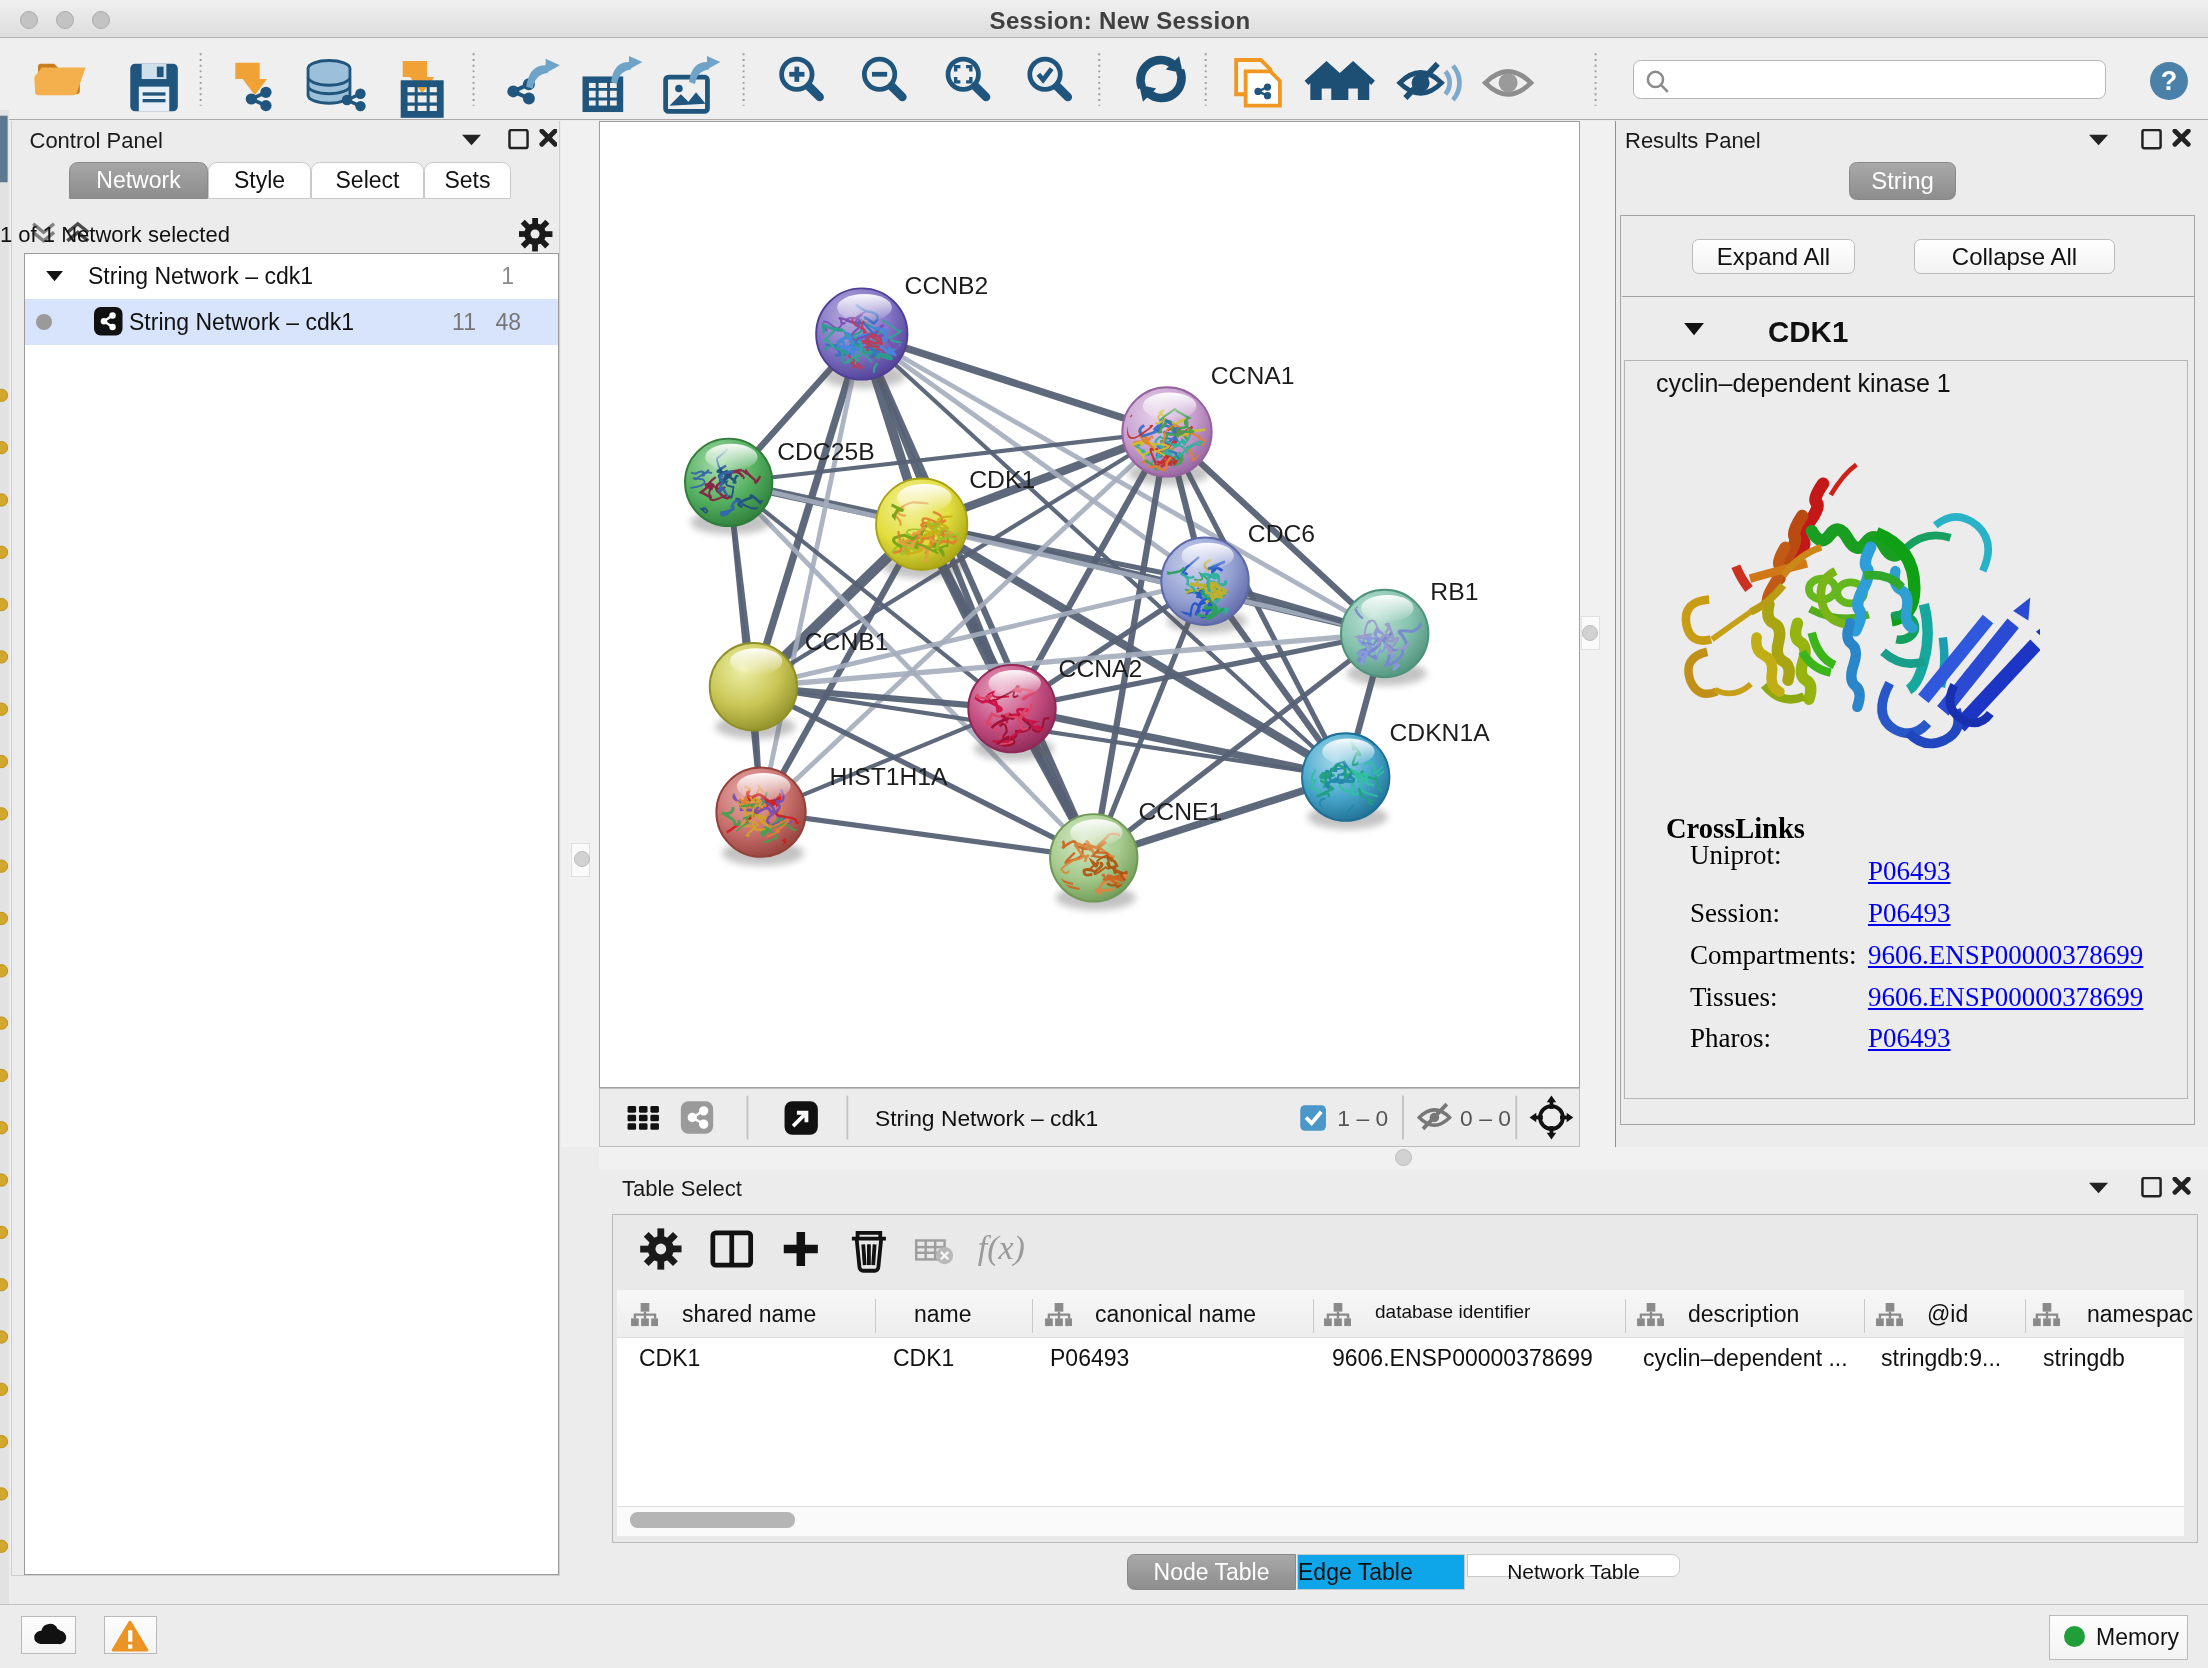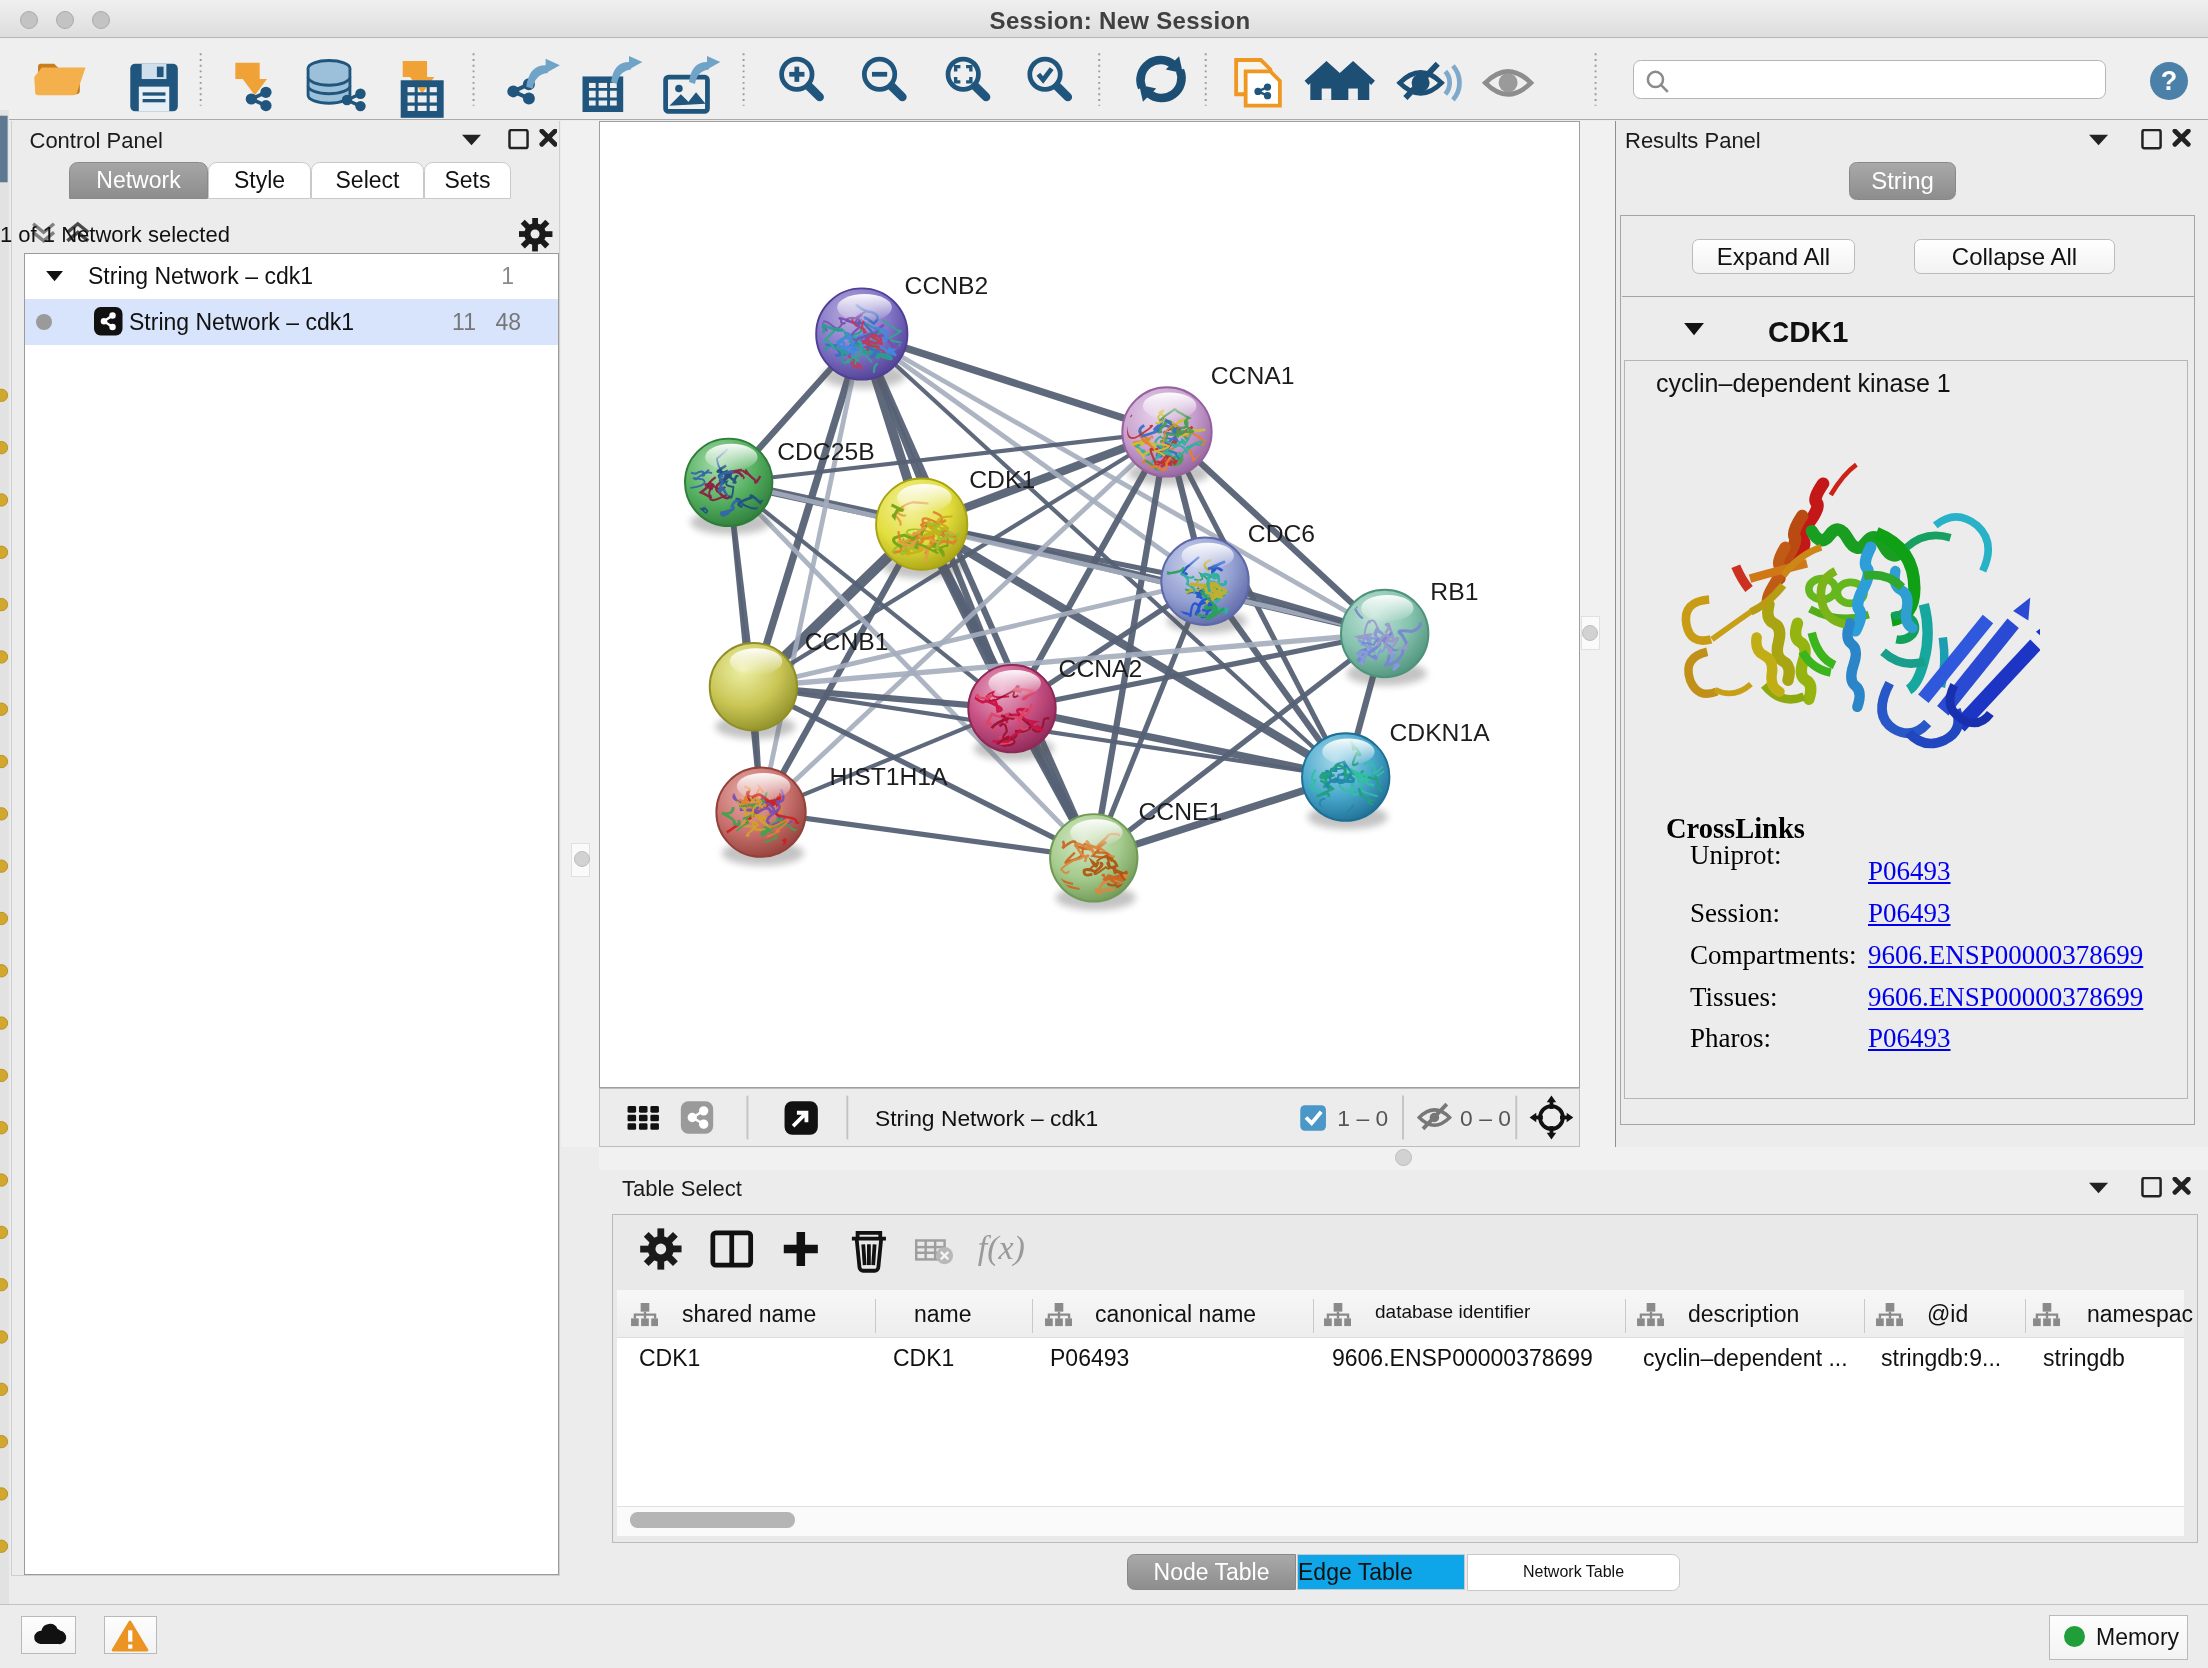--- a/index.html
+++ b/index.html
@@ -990,21 +990,21 @@
 <div class="abs" style="left:1050px;top:1345px;font-size:23px;color:#111;">P06493</div>
 <div class="abs" style="left:1332px;top:1345px;font-size:23px;color:#111;">9606.ENSP00000378699</div>
 <div class="abs" style="left:1643px;top:1345px;font-size:23px;color:#111;">cyclin–dependent ...</div>
 <div class="abs" style="left:1881px;top:1345px;font-size:23px;color:#111;">stringdb:9...</div>
 <div class="abs" style="left:2043px;top:1345px;font-size:23px;color:#111;">stringdb</div>
 <div class="abs" style="left:617px;top:1337px;width:1567px;height:1px;background:#dcdcdc;"></div>
 <div class="abs" style="left:617px;top:1506px;width:1567px;height:29.5px;background:#fafafa;border-top:1px solid #e0e0e0;"></div>
 <div class="abs" style="left:630px;top:1512px;width:165px;height:16px;background:#b5b5b5;border-radius:7.6px;"></div>
 <div class="abs" style="left:1127px;top:1554px;width:169px;height:36px;background:linear-gradient(#a9a9a9,#8d8d8d);border:1px solid #888;border-radius:7.6px 0 0 7.6px;color:#fff;font-size:23px;text-align:center;line-height:34px;">Node Table</div>
 <div class="abs" style="left:1297px;top:1554px;width:168px;height:36px;background:#0ea5e9;border:1px solid #c9c9c9;color:#111;font-size:23px;text-align:left;line-height:34px;">Edge Table</div>
-<div class="abs" style="left:1467px;top:1554px;width:213px;height:37px;background:#fff;border:1px solid #c9c9c9;border-radius:0 7.6px 7.6px 0;color:#111;font-size:16px;text-align:center;line-height:34px;">Network Table</div>
+<div class="abs" style="left:1467px;top:1554px;width:213px;height:23px;background:#fff;border:1px solid #c9c9c9;border-radius:0 7.6px 7.6px 0;color:#111;font-size:21px;text-align:center;line-height:34px;">Network Table</div>
 <div class="abs statusbar"></div>
 <div class="abs sbtn" style="left:21px;top:1616px;width:55px;height:38px;"></div>
 <svg class="abs" style="left:28.5px;top:1623px;" width="40" height="27" viewBox="0 0 42 28">
     <path d="M12 22 a7 7 0 0 1 1 -14 a9 9 0 0 1 17 -2 a7 7 0 0 1 3 2 a6.5 6.5 0 0 1 -2 14 z" fill="#111"></path>
   </svg>
 <div class="abs sbtn" style="left:104px;top:1616px;width:53px;height:38px;"></div>
 <svg class="abs" style="left:111px;top:1620px;" width="38" height="32" viewBox="0 0 40 34">
     <path d="M20 2 L38 32 H2 Z" fill="#eb9424" stroke="#eb9424" stroke-width="3" stroke-linejoin="round"></path>
     <rect x="18" y="11" width="4.5" height="12" fill="#fff"></rect>
     <rect x="18" y="26" width="4.5" height="4.5" fill="#fff"></rect>

